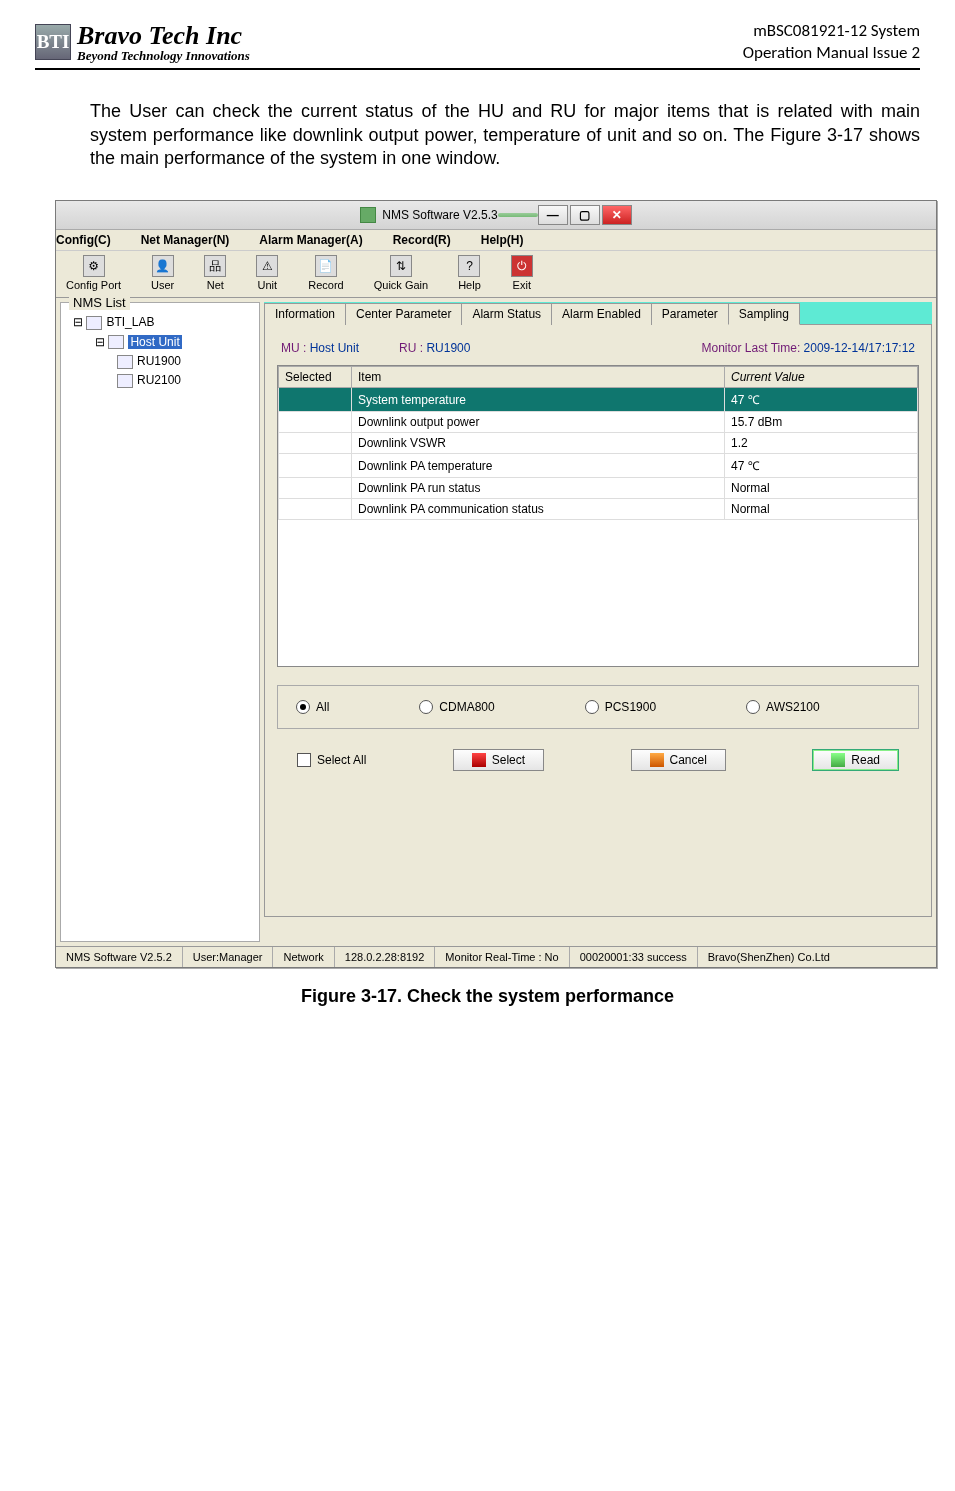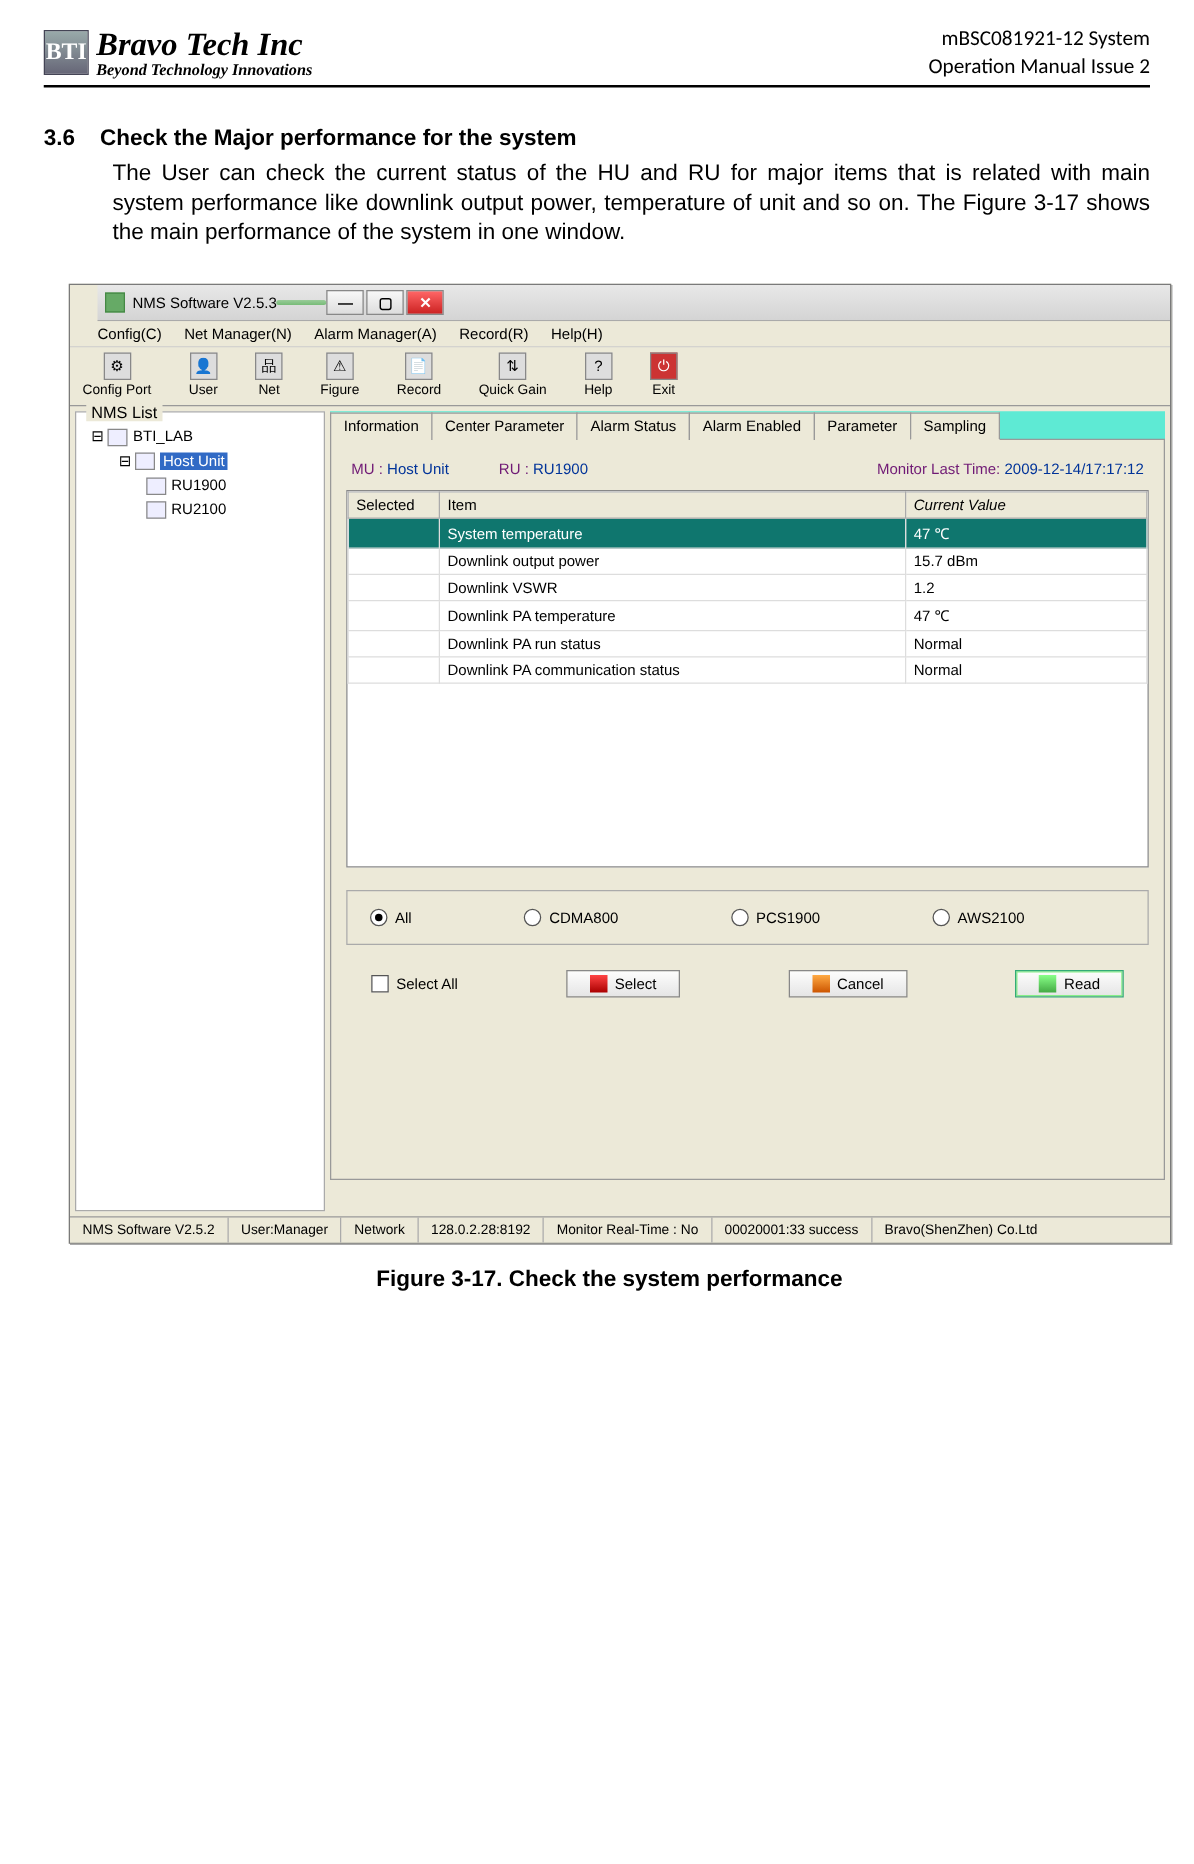--- a/index.html
+++ b/index.html
@@ -51,31 +51,30 @@
     font-family: Tahoma, Arial, sans-serif;
     font-size: 12px;
     color:#000;
     box-shadow: 1px 1px 0 #aaa;
   }
   .titlebar {
     background: linear-gradient(#e8e8e8, #d4d4d4);
     padding: 4px 6px;
     display:flex;
     align-items:center;
-    justify-content:flex-start;
+    justify-content:center;
     border-bottom:1px solid #aaa;
-    margin-left:22px;
   }
   .titlebar-left { display:flex; align-items:center; gap:6px;}
   .tb-icon { width:14px;height:14px;background:#6a6; border:1px solid #484;}
   .titlebar-blur { background: linear-gradient(#9c9,#7b7); padding:2px 20px; border-radius:3px; color:#5a5; filter:blur(0.5px); font-size:11px;}
   .win-btns { display:flex; gap:2px;}
   .win-btn { width:28px;height:18px; display:flex;align-items:center;justify-content:center; border:1px solid #888; background:linear-gradient(#f8f8f8,#ddd); font-size:12px; font-weight:bold;}
   .win-btn.close { background:linear-gradient(#f66,#c22); color:#fff;}
-  .menubar { background:#ece9d8; padding:3px 22px; display:flex; gap:18px; border-bottom:1px solid #ccc;}
+  .menubar { background:#ece9d8; padding:3px 0; display:flex; gap:30px; border-bottom:1px solid #ccc;font-weight:bold;}
   .toolbar { background:#ece9d8; padding:4px 10px 6px 10px; display:flex; gap:30px; border-bottom:1px solid #999;}
   .tool-item { display:flex; flex-direction:column; align-items:center; gap:2px; font-size:11px;}
   .tool-icon { width:20px;height:20px; background:#ddd; border:1px solid #888; display:flex;align-items:center;justify-content:center; font-size:12px;}
   .body-split { display:flex; }
   .nms-panel {
     width: 200px;
     border:1px solid #aaa;
     margin:4px;
     background:#fff;
     position:relative;
@@ -138,24 +137,20 @@
         <div class="logo-sub">Beyond Technology Innovations</div>
       </div>
     </div>
     <div class="doc-title">
       <div>mBSC081921-12 System</div>
       <div>Operation Manual Issue 2</div>
     </div>
   </div>
 
   <div class="section">
-    <div class="sec-head">
-      <span>3.6</span>
-      <span>Check the Major performance for the system</span>
-    </div>
     <div class="sec-body">The User can check the current status of the HU and RU for major items that is related with main system performance like downlink output power, temperature of unit and so on. The Figure 3-17 shows the main performance of the system in one window.</div>
   </div>
 
   <div class="figure-wrap">
     <div class="app-window">
 
       <div class="titlebar">
         <div class="titlebar-left">
           <span class="tb-icon"></span>
           <span>NMS Software V2.5.3</span>
@@ -184,21 +179,21 @@
         <div class="tool-item">
             <div class="tool-icon">👤</div>
             <span>User</span>
           </div>
         <div class="tool-item">
             <div class="tool-icon">品</div>
             <span>Net</span>
           </div>
         <div class="tool-item">
             <div class="tool-icon">⚠</div>
-            <span>Figure</span>
+            <span>Unit</span>
           </div>
         <div class="tool-item">
             <div class="tool-icon">📄</div>
             <span>Record</span>
           </div>
         <div class="tool-item">
             <div class="tool-icon">⇅</div>
             <span>Quick Gain</span>
           </div>
         <div class="tool-item">

